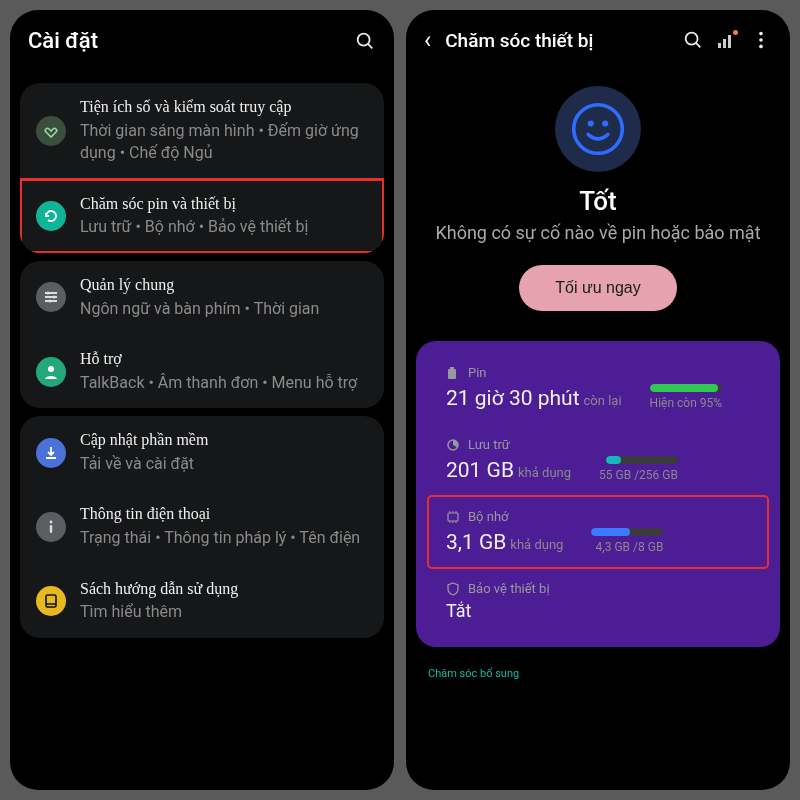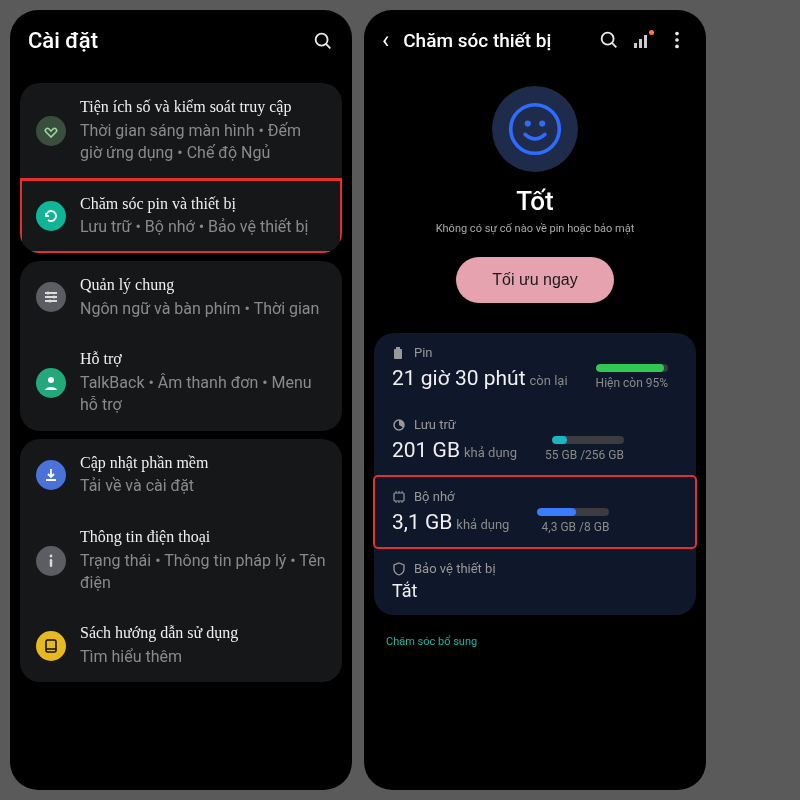--- a/index.html
+++ b/index.html
@@ -6,21 +6,21 @@
   body {
     background: #5a5a5a;
     font-family: -apple-system, "Segoe UI", Roboto, sans-serif;
     width: 800px;
     height: 800px;
     display: flex;
     gap: 12px;
     padding: 10px;
   }
   .phone {
-    width: 342px;
+    width: 384px;
     height: 780px;
     background: #000;
     border-radius: 28px;
     overflow: hidden;
     color: #fff;
     position: relative;
   }
   .hdr {
     display: flex;
     align-items: center;
@@ -67,36 +67,36 @@
   }
   .smile {
     width: 86px; height: 86px;
     border-radius: 50%;
     background: #1f2b4a;
     margin: 10px auto 14px;
     display: flex; align-items: center; justify-content: center;
   }
   .smile svg { width: 54px; height: 54px; }
   .status-title { font-size: 26px; font-weight: 500; margin-bottom: 6px; }
-  .status-sub { font-size: 11px; color: #aaa; }
+  .status-sub { font-size: 18px; color: #aaa; }
   .opt-btn {
     background: #e6a3af;
     color: #1a1a1a;
     border: none;
     border-radius: 24px;
     padding: 14px 36px;
     font-size: 16px;
     font-weight: 500;
     margin-top: 22px;
   }
   .stats {
-    background: #0f172a;
+    background: #4c1d95;
     margin: 10px 10px;
     border-radius: 20px;
-    padding: 0;
+    padding: 12px;
   }
   .stat {
     padding: 12px 18px 14px;
   }
   .stat + .stat { border-top: 1px solid #2a2a2a0a; }
   .stat-lbl {
     display: flex; align-items: center; gap: 8px;
     font-size: 13px; color: #999;
     margin-bottom: 4px;
   }

